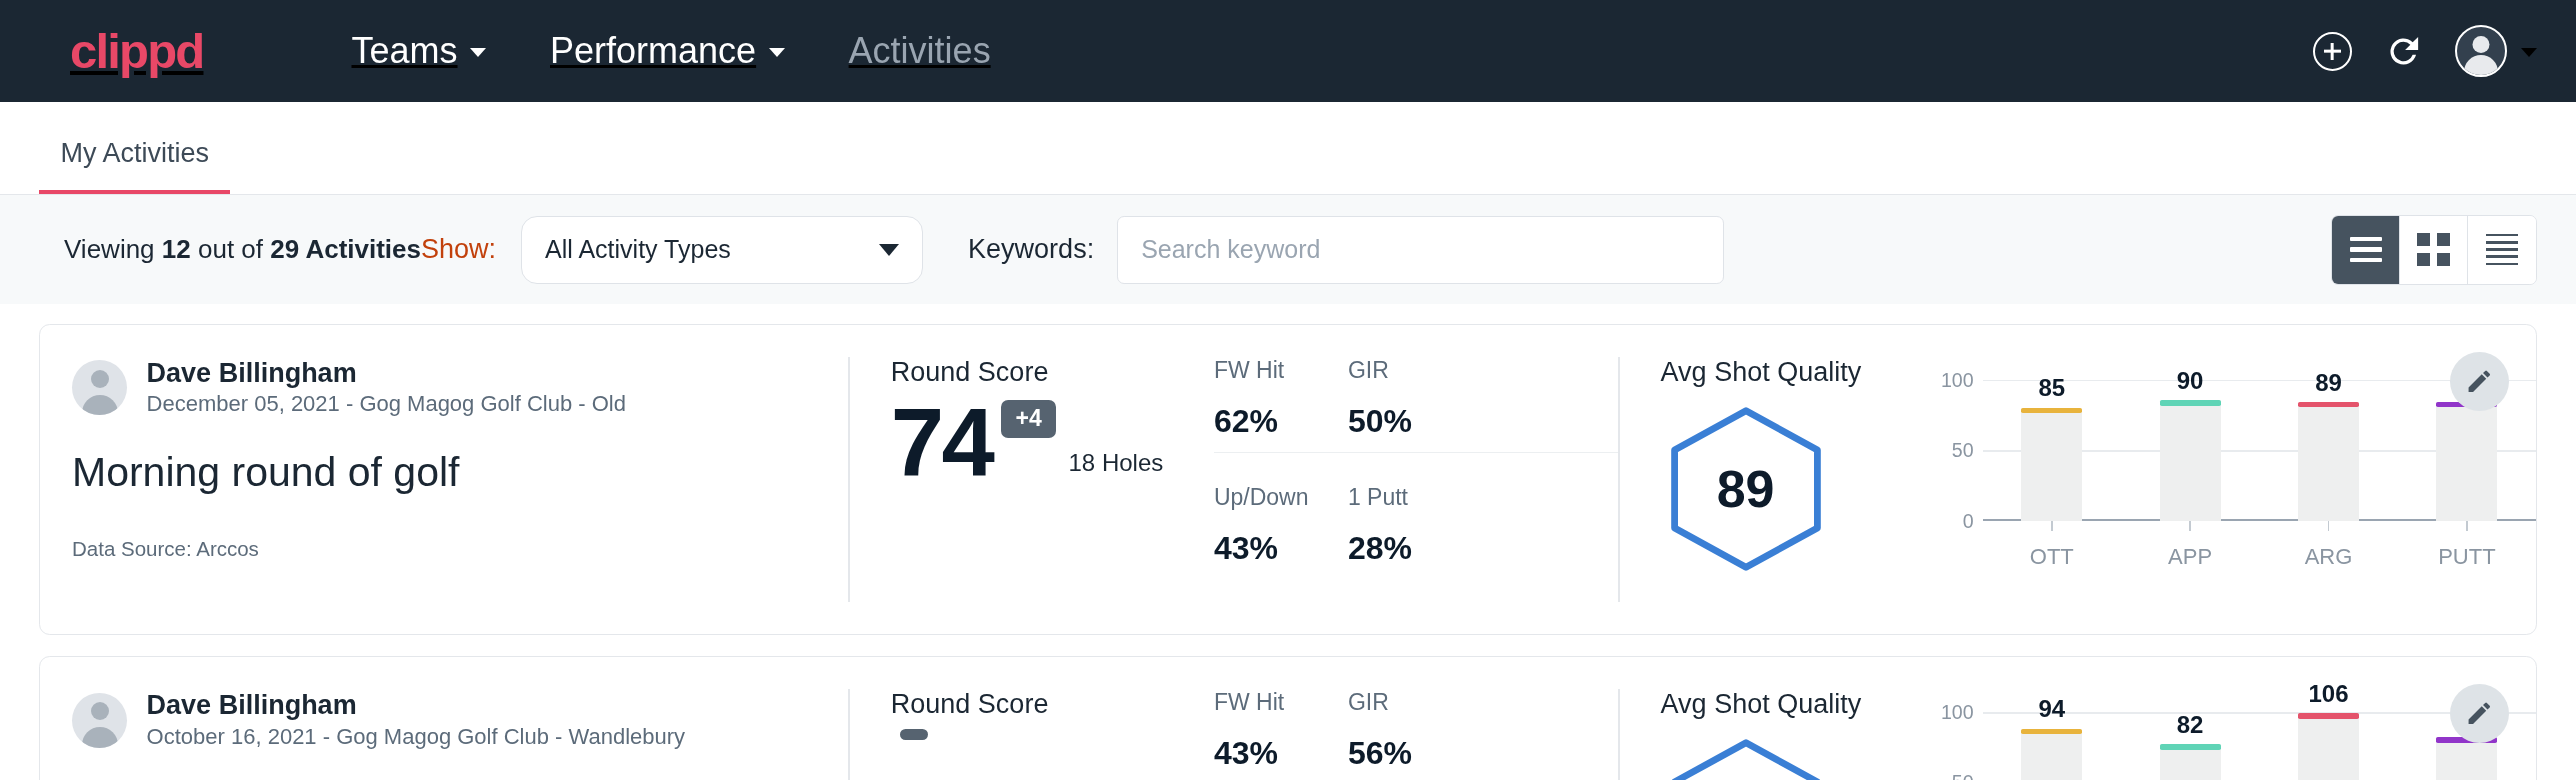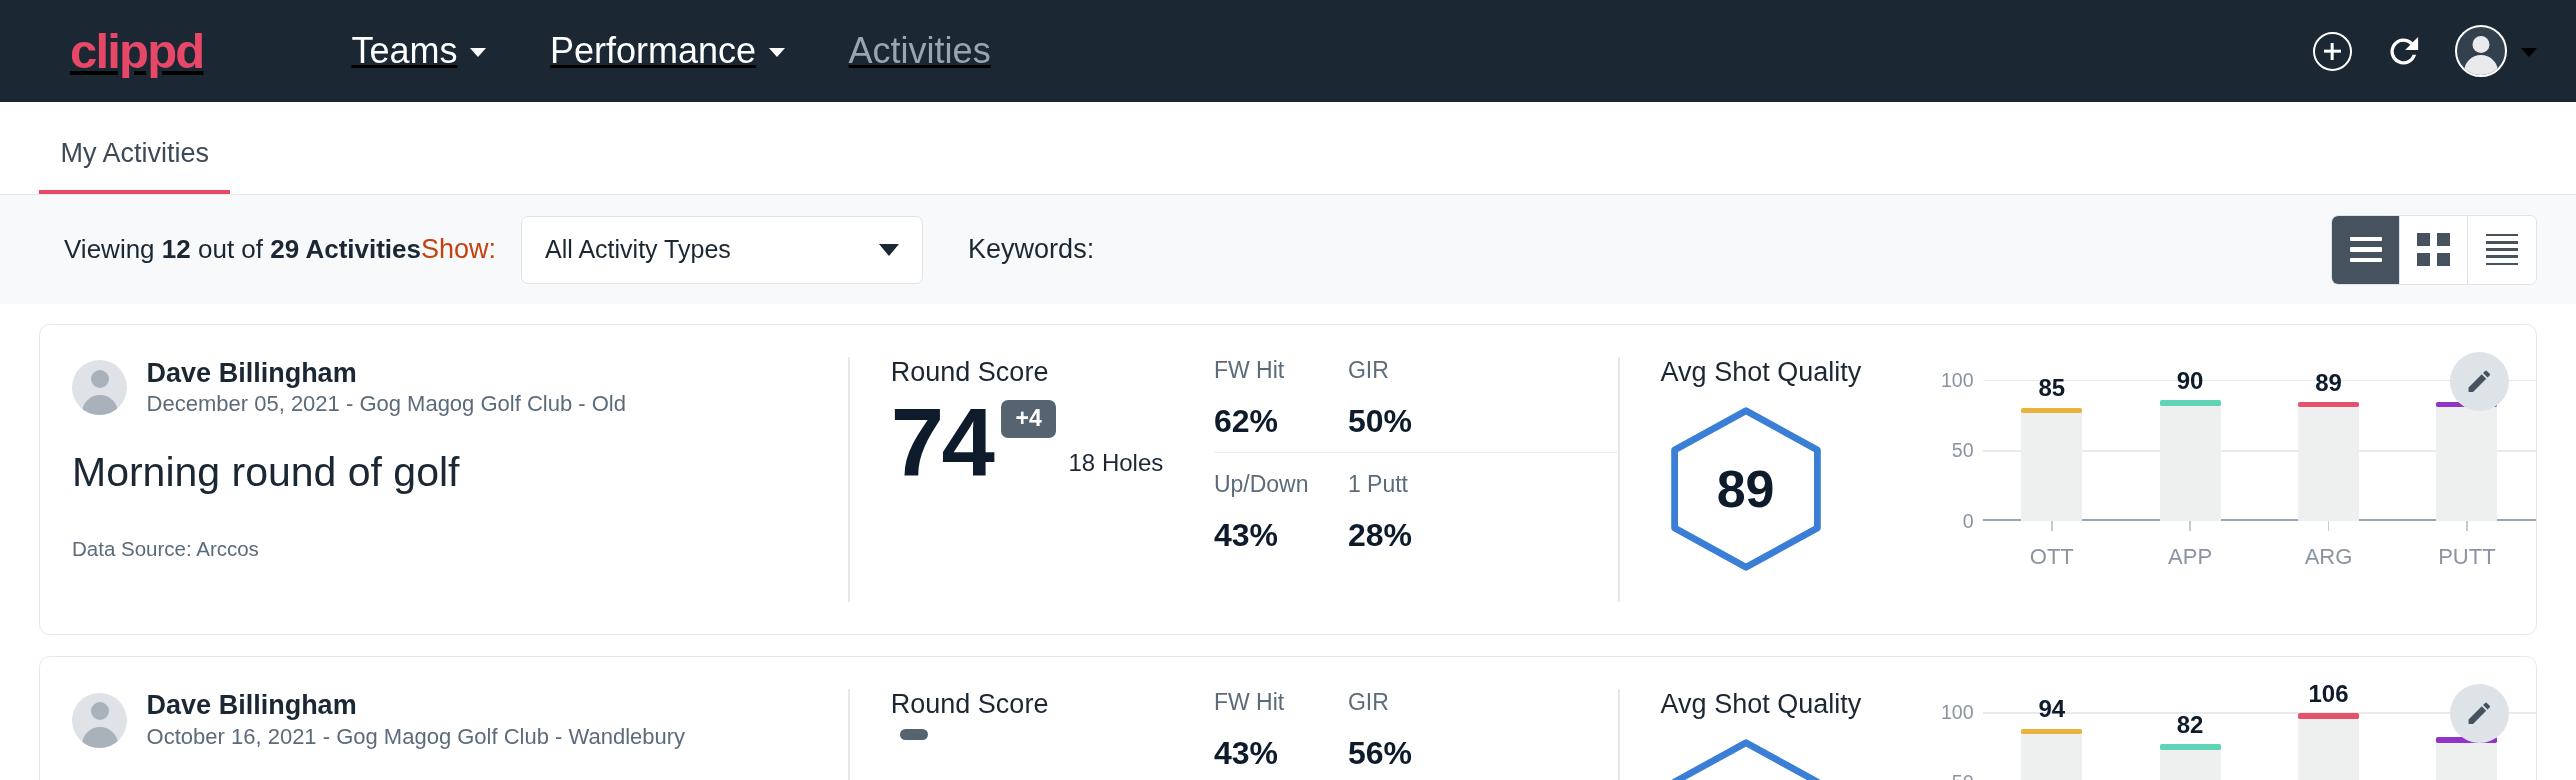--- a/index.html
+++ b/index.html
@@ -91,21 +91,21 @@
     height: 109px;
     background: #f7f9fa;
     display: flex; align-items: center;
     padding: 0 39px 0 64px;
   }
   .viewing { font-size: 26px; color: #1b2733; }
   .viewing b { font-weight: 700; }
   .show-label { font-size: 27px; color: #c2410c; margin-right: 25px; }
   .select-box {
     width: 402px; height: 68px;
-    background: #ffffff; border: 1.8px solid #dfe3e8; border-radius: 7px;
+    background: #ffffff; border: 1.8px solid #dfe3e8; border-radius: 16px;
     display: flex; align-items: center; padding: 0 23px;
     font-size: 25px; color: #1b2733; cursor: pointer;
   }
   .select-box .chev-dark {
     margin-left: auto;
     width: 0; height: 0;
     border-left: 10.7px solid transparent;
     border-right: 10.7px solid transparent;
     border-top: 12.5px solid #1b2733;
   }
@@ -173,21 +173,21 @@
   }
   .score-badge {
     background: #566370; color: #ffffff;
     font-size: 23px; font-weight: 700;
     padding: 5.4px 14.3px; border-radius: 7.1px;
     margin-left: 9px; margin-bottom: 50px;
   }
   .score-holes { font-size: 24px; color: #1b2733; margin-left: 12.5px; margin-bottom: 10.7px; }
 
   .card-stats { width: 411px; padding-left: 7.1px; }
-  .stats-grid { display: grid; grid-template-columns: 134px 1fr; row-gap: 4px; }
+  .stats-grid { display: grid; grid-template-columns: 134px 1fr; row-gap: 17px; }
   .stat { padding-right: 27px; }
   .stat-top { padding-bottom: 12.5px; border-bottom: 1.8px solid #eceff1; }
   .stat-bot { padding-top: 14.3px; }
   .stat-label { font-size: 23px; color: #5c6b7a; }
   .stat-val { font-size: 32px; font-weight: 700; color: #0d1b2a; margin-top: 19px; }
 
   .card-quality { flex: 1; display: flex; padding-left: 41px; }
   .hexwrap { width: 268px; }
   .hex { position: relative; width: 170px; height: 170px; margin-top: 16px; }
   .hexnum {
@@ -263,20 +263,21 @@
     <span>Viewing </span><b>12</b><span> out of </span><b>29 Activities</b>
   </div>
 
   <div class="show-label">Show:</div>
   <div class="select-box">
     <span>All Activity Types</span>
     <span class="chev-dark"></span>
   </div>
 
   <div class="kw-label">Keywords:</div>
+  <input class="kw-input" type="text" placeholder="Search keyword" style="">
 
   <div class="viewtoggle">
     <div class="vt-btn active">
       <span class="bars">
           <i></i>
           <i></i>
           <i></i>
         </span>
     </div>
     <div class="vt-btn">

